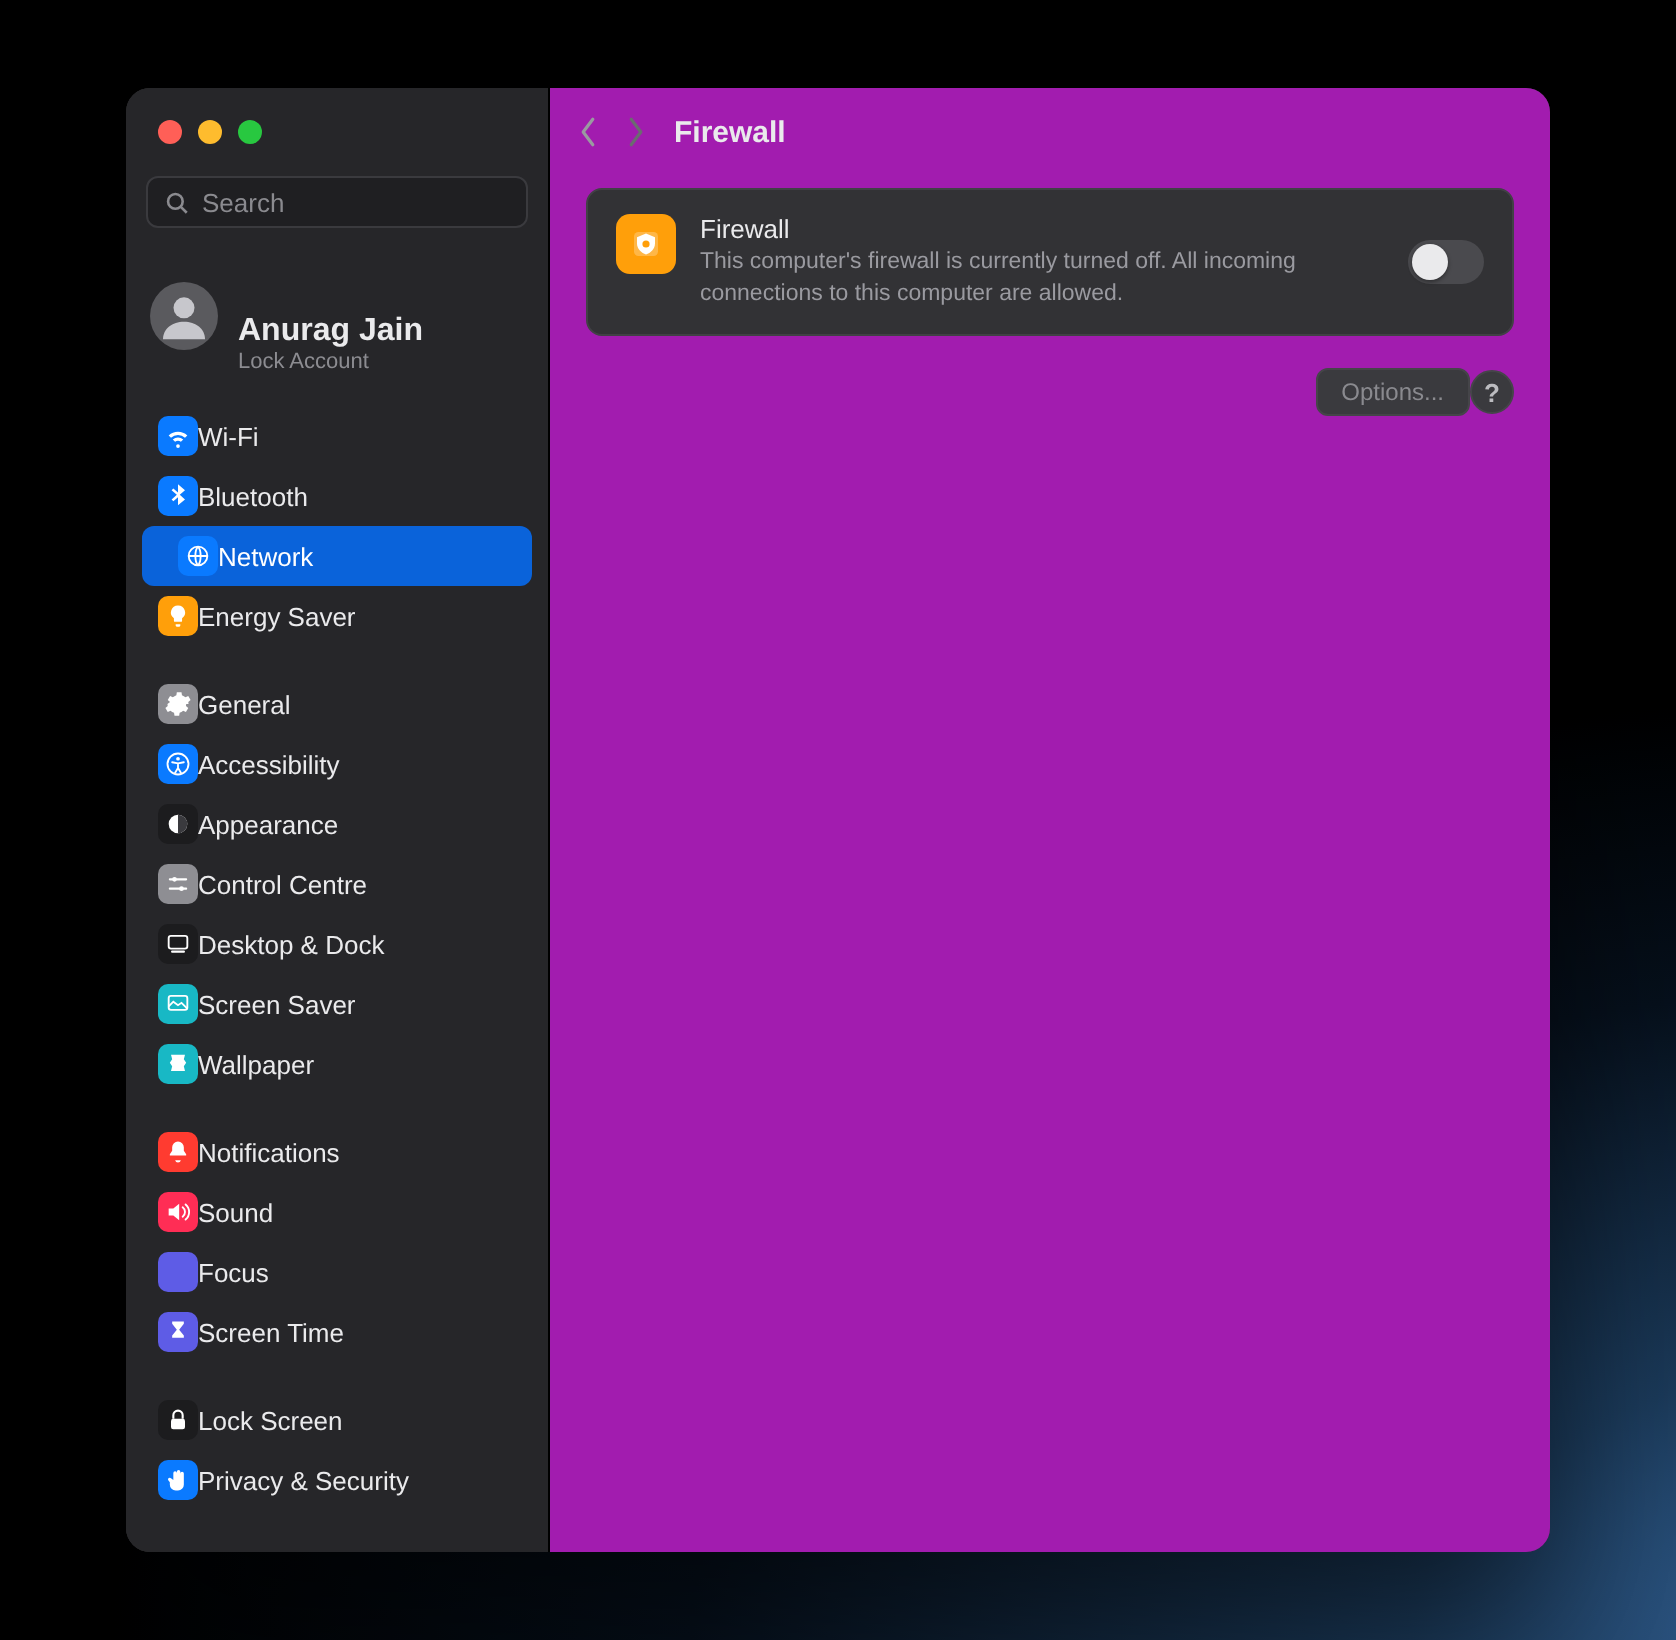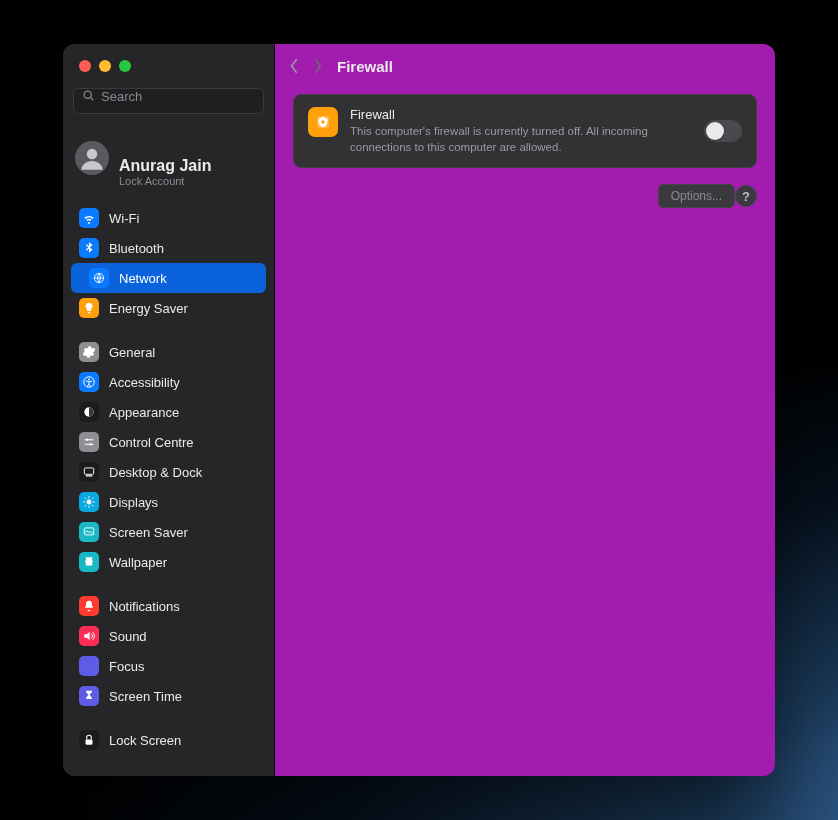--- a/index.html
+++ b/index.html
@@ -40,21 +40,21 @@
     padding-left: 16px;
     flex: none;
   }
   .dot { width: 12px; height: 12px; border-radius: 50%; }
   .dot.red { background:#ff5f57; }
   .dot.yellow { background:#febc2e; }
   .dot.green { background:#28c840; }
 
   .search-wrap { padding: 0 10px 8px; flex:none; }
   .search {
-    display: flex; align-items: flex-start;
+    display: flex; align-items: center;
     background: #1f1f22;
     border: 1px solid #3a3a3e;
     border-radius: 6px;
     height: 26px;
     padding: 0 8px;
     gap: 6px;
   }
   .search .glass { color:#8a8a8f; display:flex; }
   .search input {
     background: transparent; border: none; outline: none;
@@ -76,21 +76,21 @@
   .account-text .name { color:#eaeaec; font-size:16px; font-weight:700; line-height:1.15;margin-top:29px; }
   .account-text .sub  { color:#8c8c91; font-size:11px; }
 
   .sidebar-scroll { flex:1; overflow-y:auto; position:relative; }
   .sidebar-scroll::-webkit-scrollbar { width: 14px; }
   .sidebar-scroll::-webkit-scrollbar-track { background: transparent; }
   .sidebar-scroll::-webkit-scrollbar-thumb { background: #4a4a4e; border-radius: 7px; border: 4px solid #262629; }
 
   .group { padding: 2px 8px 12px; }
   .item {
-    display:flex; align-items:center; gap:10px;
+    display:flex; align-items:center; 
     padding: 5px 8px; border-radius: 6px;
     font-size: 13px; color:#eaeaec;
     cursor: default;
   }
   .item.selected { background:#0a63da; color:#fff;padding-left:18px; }
   .ibox {
     width: 20px; height: 20px; border-radius: 5px;
     display:flex; align-items:center; justify-content:center;
     flex:none; font-size: 12px; color:#fff;
   }
@@ -252,38 +252,20 @@
           <div class="item">
             <div class="ibox" style="background: rgb(28, 28, 30);">
               <svg viewBox="0 0 24 24">
                 <rect x="4" y="5" width="16" height="11" rx="2" fill="none" stroke="#fff" stroke-width="1.6"></rect>
                 <rect x="6" y="17.5" width="12" height="2" rx="1" fill="#fff"></rect>
               </svg>
             </div>
             <span>Desktop &amp; Dock</span>
           </div>
           <div class="item">
-            <div class="ibox" style="background: rgb(10, 168, 224);">
-              <svg viewBox="0 0 24 24">
-                <circle cx="12" cy="12" r="4.2" fill="#fff"></circle>
-                <g stroke="#fff" stroke-width="1.6" stroke-linecap="round">
-                  <line x1="12" y1="2.5" x2="12" y2="5"></line>
-                  <line x1="12" y1="19" x2="12" y2="21.5"></line>
-                  <line x1="2.5" y1="12" x2="5" y2="12"></line>
-                  <line x1="19" y1="12" x2="21.5" y2="12"></line>
-                  <line x1="5" y1="5" x2="6.8" y2="6.8"></line>
-                  <line x1="17.2" y1="17.2" x2="19" y2="19"></line>
-                  <line x1="5" y1="19" x2="6.8" y2="17.2"></line>
-                  <line x1="17.2" y1="6.8" x2="19" y2="5"></line>
-                </g>
-              </svg>
-            </div>
-            <span>Displays</span>
-          </div>
-          <div class="item">
             <div class="ibox" style="background: rgb(24, 184, 197);">
               <svg viewBox="0 0 24 24">
                 <rect x="4" y="5" width="16" height="12" rx="2" fill="none" stroke="#fff" stroke-width="1.6"></rect>
                 <path d="M4 14l4-4 4 3 3-2 5 5" fill="none" stroke="#fff" stroke-width="1.6"></path>
               </svg>
             </div>
             <span>Screen Saver</span>
           </div>
           <div class="item">
             <div class="ibox" style="background: rgb(24, 184, 197);">
@@ -331,20 +313,28 @@
         </div>
         <div class="group">
           <div class="item">
             <div class="ibox" style="background: rgb(28, 28, 30);">
               <svg viewBox="0 0 24 24">
                 <rect x="6" y="11" width="12" height="9" rx="2" fill="#fff"></rect>
                 <path d="M8 11V8a4 4 0 018 0v3" fill="none" stroke="#fff" stroke-width="1.8"></path>
               </svg>
             </div>
             <span>Lock Screen</span>
+          </div>
+          <div class="item">
+            <div class="ibox" style="background: rgb(10, 122, 255);">
+              <svg viewBox="0 0 24 24">
+                <path fill="#fff" d="M8 12V6a1.5 1.5 0 013 0v5V5a1.5 1.5 0 013 0v6V6.5a1.5 1.5 0 013 0V16a5 5 0 01-5 5h-2a5 5 0 01-5-5v-2l-1.5-2a1.5 1.5 0 012.5-1.5z"></path>
+              </svg>
+            </div>
+            <span>Privacy &amp; Security</span>
           </div>
         </div>
       </div>
   </div>
 
   <div class="main">
     <div class="topbar">
       <div class="nav-arrows">
         <span>
           <svg viewBox="0 0 12 20" width="10" height="16" fill="none" stroke="#9a9aa0" stroke-width="2" stroke-linecap="round" stroke-linejoin="round">

